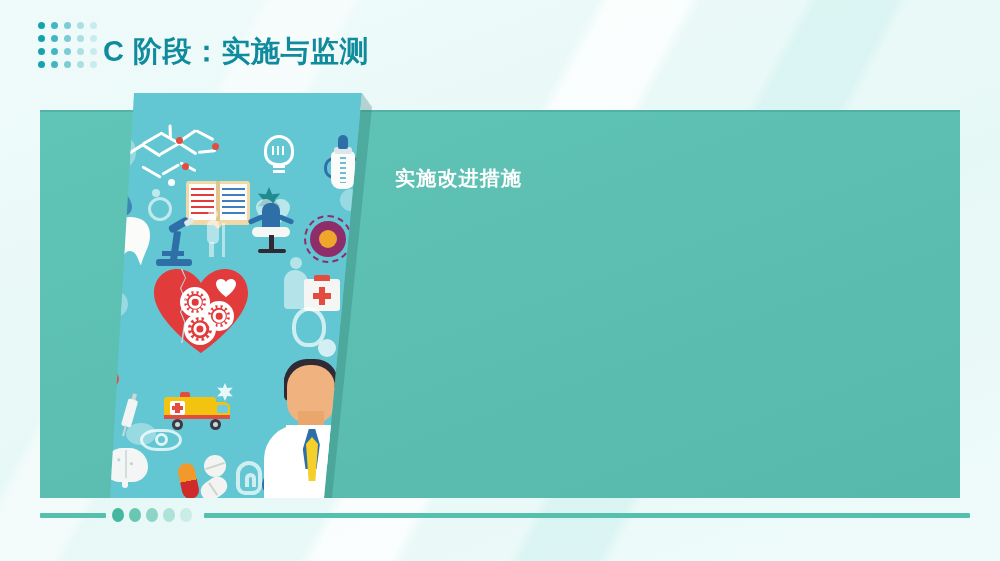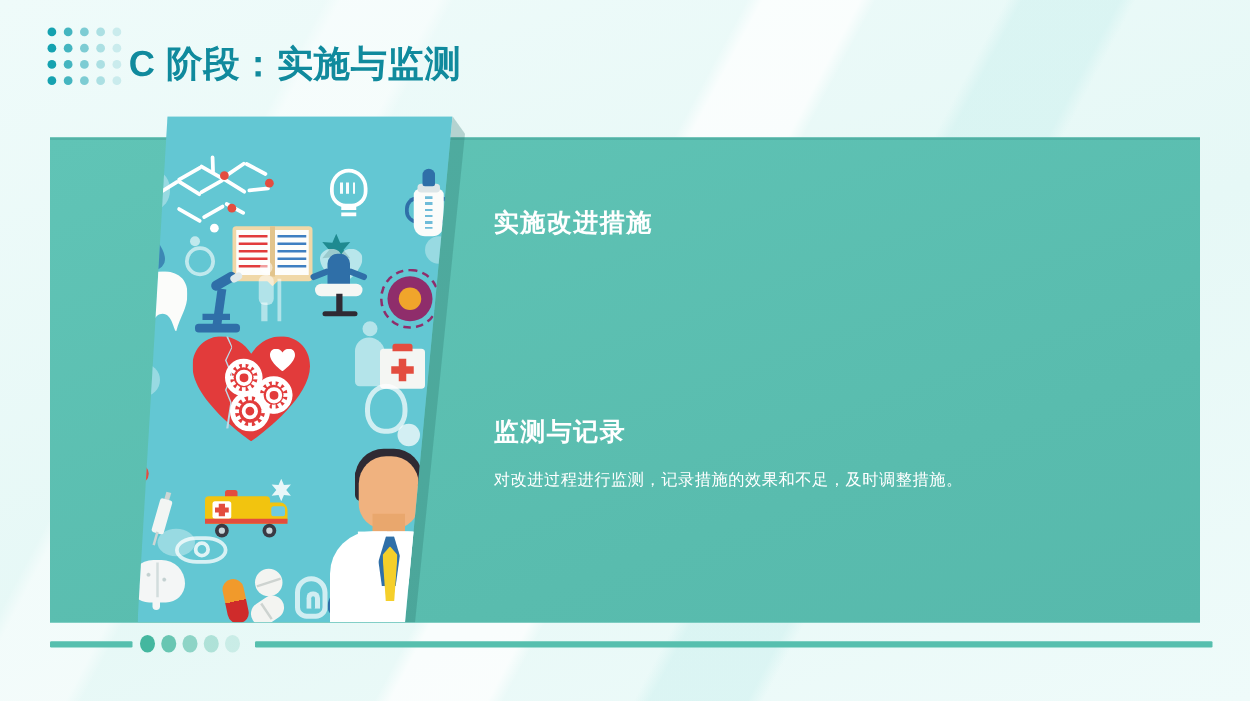--- a/index.html
+++ b/index.html
@@ -752,24 +752,20 @@
         <div class="doc-coat-shadow"></div>
       </div>
 
     </div>
   </div>
 
   <div class="text-col">
     <div class="block-1">
       <div class="block-heading">实施改进措施</div>
     </div>
-    <div class="block-2">
-      <div class="block-heading">监测与记录</div>
-      <div class="block-body">对改进过程进行监测，记录措施的效果和不足，及时调整措施。</div>
-    </div>
   </div>
 
   <div class="footer">
     <div class="footer-line-short"></div>
     <div class="footer-dots">
       <i class="f1"></i>
         <i class="f2"></i>
         <i class="f3"></i>
         <i class="f4"></i>
         <i class="f5"></i>

